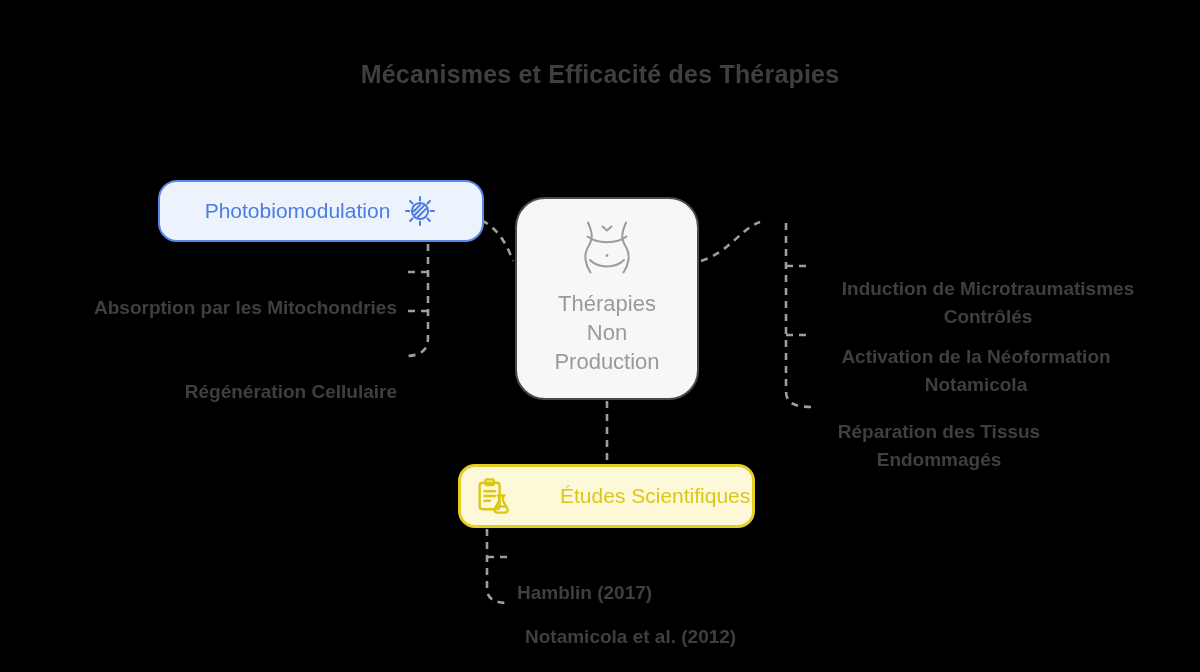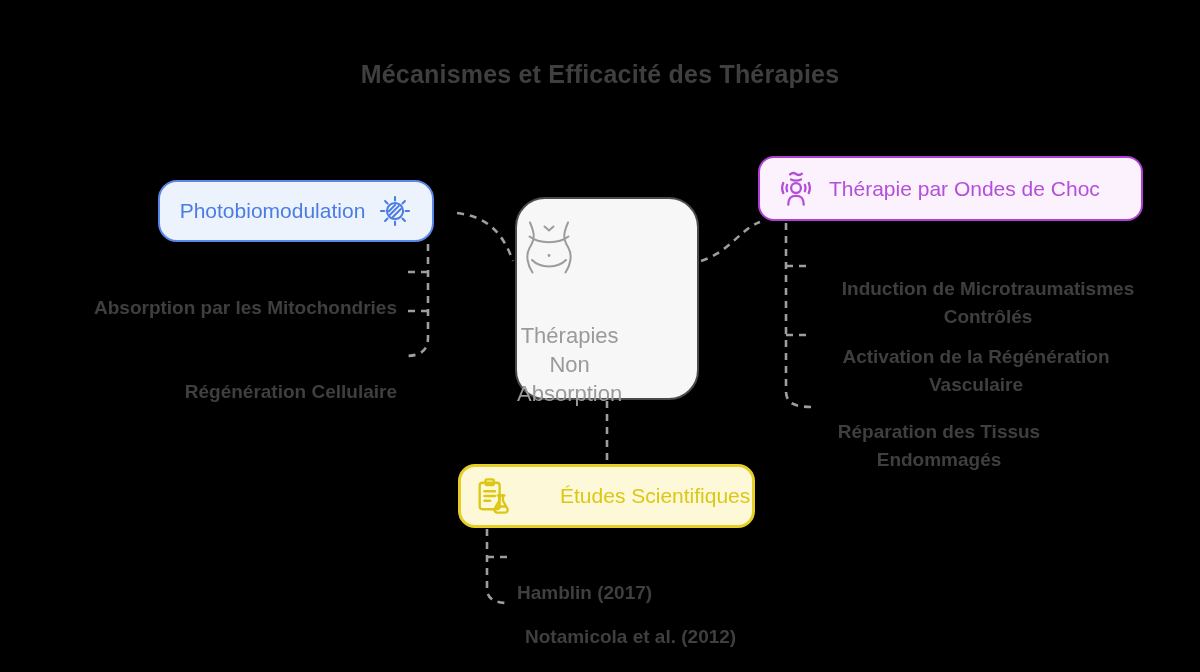--- a/index.html
+++ b/index.html
@@ -13,36 +13,36 @@
   }
   svg.connectors{position:absolute;inset:0;width:1200px;height:672px;}
   svg.connectors path{fill:none;stroke:#9e9e9e;stroke-width:2.6;stroke-dasharray:7 6;}
 
   .branch{
     position:absolute;display:flex;align-items:center;justify-content:center;
     box-sizing:border-box;gap:13px;font-size:21px;white-space:nowrap;
   }
   .branch .b-icon{display:flex;align-items:center;flex:0 0 auto;}
   .branch.blue{
-    left:158px;top:180px;width:276px;height:62px;border:2.5px solid #5b87e8;border-radius:19px;
+    left:158px;top:180px;width:326px;height:62px;border:2.5px solid #5b87e8;border-radius:19px;
     background:#edf3fd;color:#4a7ce4;
   }
   .branch.purple{
     left:758px;top:156px;width:385px;height:65px;border:2.5px solid #b13fd6;border-radius:16px;
     background:#fbf2fe;color:#b44fd8;justify-content:flex-start;padding-left:16px;
   }
   .branch.yellow{
     left:458px;top:464px;width:297px;height:64px;border:3px solid #e6cf25;border-radius:17px;
     background:#fdf9d8;color:#dcc716;justify-content:flex-start;padding-left:13px;gap:48px;
   }
 
   .central{
     position:absolute;left:515px;top:197px;width:184px;height:203px;box-sizing:border-box;
     background:#f7f7f7;border:2.5px solid #4b4b4b;border-radius:30px;
-    display:flex;flex-direction:column;align-items:flex-start;padding-top:20px;gap:32px;
+    display:flex;flex-direction:column;align-items:center;padding-top:20px;
   }
   .central .c-label{
     margin-top:6px;text-align:center;font-size:22px;line-height:29px;color:#9a9a9a;
   }
 
   .leaf{
     position:absolute;color:#3f3f3f;font-size:19px;font-weight:600;line-height:26px;margin-top:35px;
   }
   .leaf.l-right{left:0;width:397px;text-align:right;white-space:nowrap;}
   .leaf.r-center{text-align:center;line-height:28px;}
@@ -76,21 +76,21 @@
         <path d="M13,3.5 C17,13 19,19 12.5,29 C8.5,36.5 10.5,46 15.5,53.5"></path>
         <path d="M51,3.5 C47,13 45,19 51.5,29 C55.5,36.5 53.5,46 48.5,53.5"></path>
         <path d="M12.5,17.5 C22,25 42,25 51.5,17.5"></path>
         <path d="M15,41 C23.5,49.5 40.5,49.5 49,41"></path>
         <circle cx="32" cy="36.5" r="1.4" fill="#9c9c9c" stroke="none"></circle>
       </svg>
     </span>
     <div class="c-label">
       <div>Thérapies</div>
       <div>Non</div>
-      <div>Absorption</div>
+      <div>Production</div>
     </div>
   </div>
 
   <div class="branch blue">
     <span>Photobiomodulation</span>
     <span class="b-icon">
       <svg width="34" height="34" viewBox="0 0 40 40" fill="none" stroke="currentColor" stroke-width="2.4" stroke-linecap="round">
         <circle cx="20" cy="20" r="9.5"></circle>
         <path d="M14,24.5 L24.5,14"></path>
         <path d="M17.5,27 L27,17.5"></path>
@@ -103,38 +103,23 @@
         <path d="M28.8,28.8 L31.7,31.7"></path>
         <path d="M31.7,8.3 L28.8,11.2"></path>
         <path d="M11.2,28.8 L8.3,31.7"></path>
       </svg>
     </span>
   </div>
 
   <div class="leaf l-right" style="top:260px">Absorption par les Mitochondries</div>
   <div class="leaf l-right" style="top:344px">Régénération Cellulaire</div>
 
-  <div class="branch purple">
-    <span class="b-icon">
-      <svg width="40" height="38" viewBox="0 0 44 40" fill="none" stroke="currentColor" stroke-width="2.6" stroke-linecap="round">
-        <circle cx="22" cy="19" r="5.4"></circle>
-        <path d="M13.5,37 C13.5,29.5 16.5,27.5 22,27.5 C27.5,27.5 30.5,29.5 30.5,37"></path>
-        <path d="M16.5,9.5 Q22,12 27.5,9.5"></path>
-        <path d="M15.5,4 Q18.5,1.2 22,3.5 Q25.5,5.8 28.5,3.2"></path>
-        <path d="M8,13.5 Q5.5,19 8,24.5"></path>
-        <path d="M12.2,15.5 Q10.7,19 12.2,22.5"></path>
-        <path d="M36,13.5 Q38.5,19 36,24.5"></path>
-        <path d="M31.8,15.5 Q33.3,19 31.8,22.5"></path>
-      </svg>
-    </span>
-    <span>Thérapie par Ondes de Choc</span>
-  </div>
 
   <div class="leaf r-center" style="left:812px;top:240px;width:352px">Induction de Microtraumatismes Contrôlés</div>
-  <div class="leaf r-center" style="left:806px;top:308px;width:340px">Activation de la Régénération Vasculaire</div>
+  <div class="leaf r-center" style="left:806px;top:308px;width:340px">Activation de la Néoformation Notamicola</div>
   <div class="leaf r-center" style="left:814px;top:383px;width:250px">Réparation des Tissus Endommagés</div>
 
   <div class="branch yellow">
     <span class="b-icon">
       <svg width="38" height="40" viewBox="0 0 40 42" fill="none" stroke="currentColor" stroke-width="2.5" stroke-linecap="round" stroke-linejoin="round">
         <rect x="6" y="7" width="21" height="28" rx="3"></rect>
         <rect x="12" y="3.5" width="9" height="6" rx="2"></rect>
         <path d="M11,16 L22,16"></path>
         <path d="M11,21 L22,21"></path>
         <path d="M11,26 L17,26"></path>

